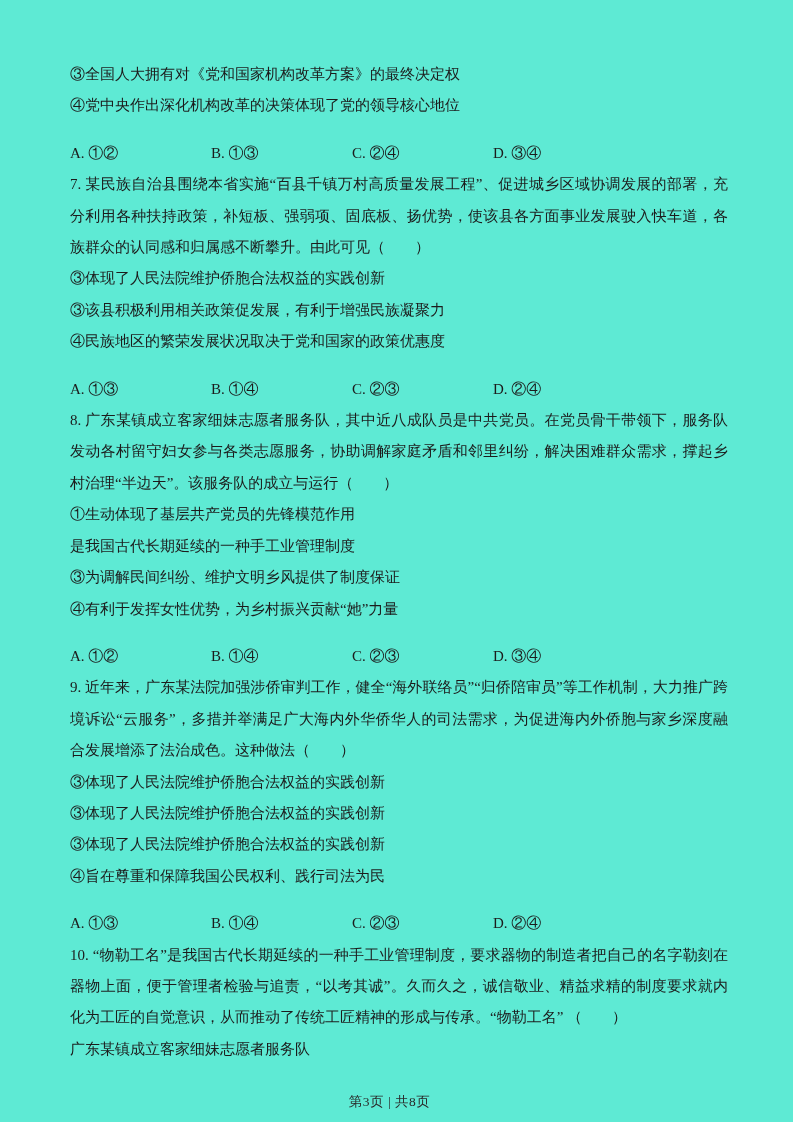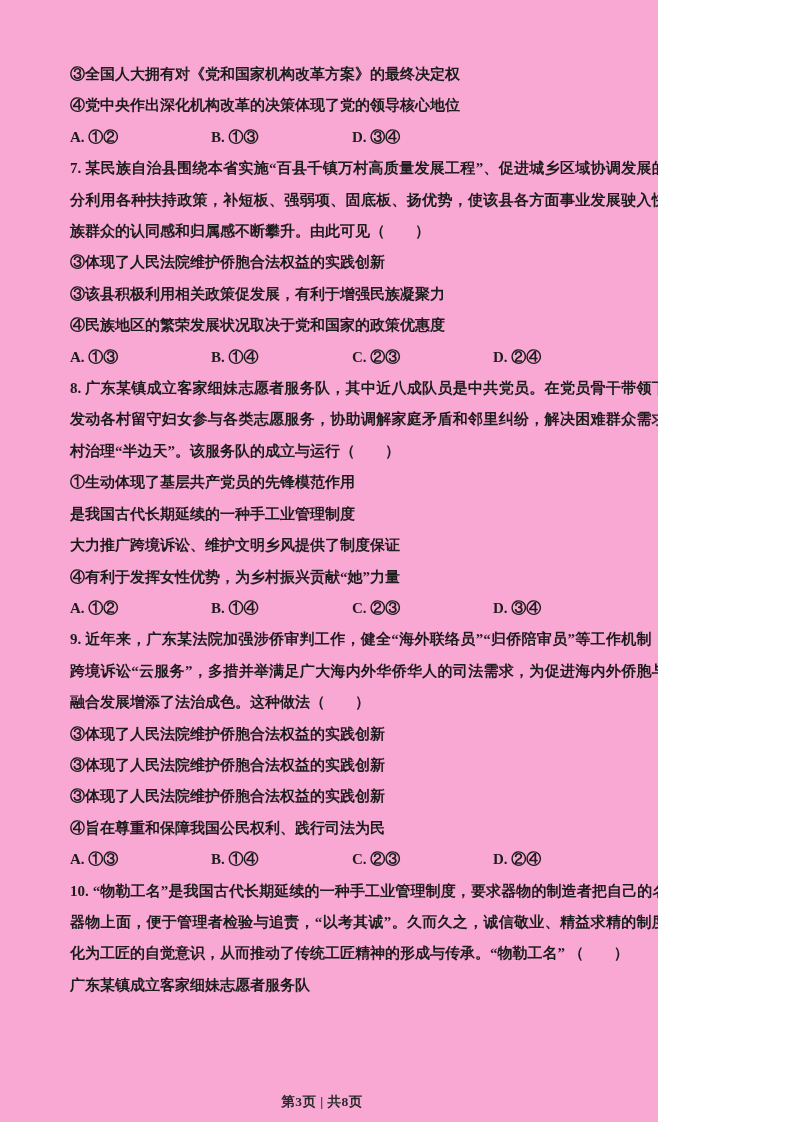--- a/index.html
+++ b/index.html
@@ -1,25 +1,24 @@
 <!DOCTYPE html>
 <html lang="zh"><head>
 <meta charset="utf-8">
 <title>试卷 第3页</title>
 <style>
   html,body{margin:0;padding:0;background:#ffffff;}
   .page{
     position:relative;
-    width:658px;
+    width:793px;
     height:1122px;
-    background:#f9a8d4;
+    background:#5eead4;
     font-family:"Liberation Serif","DejaVu Serif",serif;
     color:#1c1c1c;
     overflow:hidden;
-    font-weight:bold;
   }
   .content{
     position:absolute;
     left:70px;
     top:59px;
     width:658px;
     font-size:15px;
     line-height:31.4px;
   }
   .stem{
@@ -33,20 +32,21 @@
   }
   .opts{
     margin:0;
     display:flex;
     align-items:baseline;
   }
   .opt{
     flex:0 0 141px;
     width:141px;
     white-space:nowrap;
+    margin-top:16px;
   }
   .opt:last-child{flex:0 0 auto;width:auto;}
   .footer{
     position:absolute;
     left:0;
     right:14px;
     top:1093px;
     text-align:center;
     font-size:13.5px;
     color:#2a2a2a;
@@ -57,38 +57,39 @@
 <body>
 
 <div class="page">
   <div class="content">
 
     <p class="line">③全国人大拥有对《党和国家机构改革方案》的最终决定权</p>
     <p class="line">④党中央作出深化机构改革的决策体现了党的领导核心地位</p>
     <div class="opts">
       <span class="opt">A. ①②</span>
       <span class="opt">B. ①③</span>
+      <span class="opt">C. ②④</span>
       <span class="opt">D. ③④</span>
     </div>
 
     <p class="stem">7. 某民族自治县围绕本省实施“百县千镇万村高质量发展工程”、促进城乡区域协调发展的部署，充分利用各种扶持政策，补短板、强弱项、固底板、扬优势，使该县各方面事业发展驶入快车道，各族群众的认同感和归属感不断攀升。由此可见（　　）</p>
     <p class="line">③体现了人民法院维护侨胞合法权益的实践创新</p>
     <p class="line">③该县积极利用相关政策促发展，有利于增强民族凝聚力</p>
     <p class="line">④民族地区的繁荣发展状况取决于党和国家的政策优惠度</p>
     <div class="opts">
       <span class="opt">A. ①③</span>
       <span class="opt">B. ①④</span>
       <span class="opt">C. ②③</span>
       <span class="opt">D. ②④</span>
     </div>
 
     <p class="stem">8. 广东某镇成立客家细妹志愿者服务队，其中近八成队员是中共党员。在党员骨干带领下，服务队发动各村留守妇女参与各类志愿服务，协助调解家庭矛盾和邻里纠纷，解决困难群众需求，撑起乡村治理“半边天”。该服务队的成立与运行（　　）</p>
     <p class="line">①生动体现了基层共产党员的先锋模范作用</p>
     <p class="line">是我国古代长期延续的一种手工业管理制度</p>
-    <p class="line">大力推广跨境诉讼、维护文明乡风提供了制度保证</p>
+    <p class="line">③为调解民间纠纷、维护文明乡风提供了制度保证</p>
     <p class="line">④有利于发挥女性优势，为乡村振兴贡献“她”力量</p>
     <div class="opts">
       <span class="opt">A. ①②</span>
       <span class="opt">B. ①④</span>
       <span class="opt">C. ②③</span>
       <span class="opt">D. ③④</span>
     </div>
 
     <p class="stem">9. 近年来，广东某法院加强涉侨审判工作，健全“海外联络员”“归侨陪审员”等工作机制，大力推广跨境诉讼“云服务”，多措并举满足广大海内外华侨华人的司法需求，为促进海内外侨胞与家乡深度融合发展增添了法治成色。这种做法（　　）</p>
     <p class="line">③体现了人民法院维护侨胞合法权益的实践创新</p>

